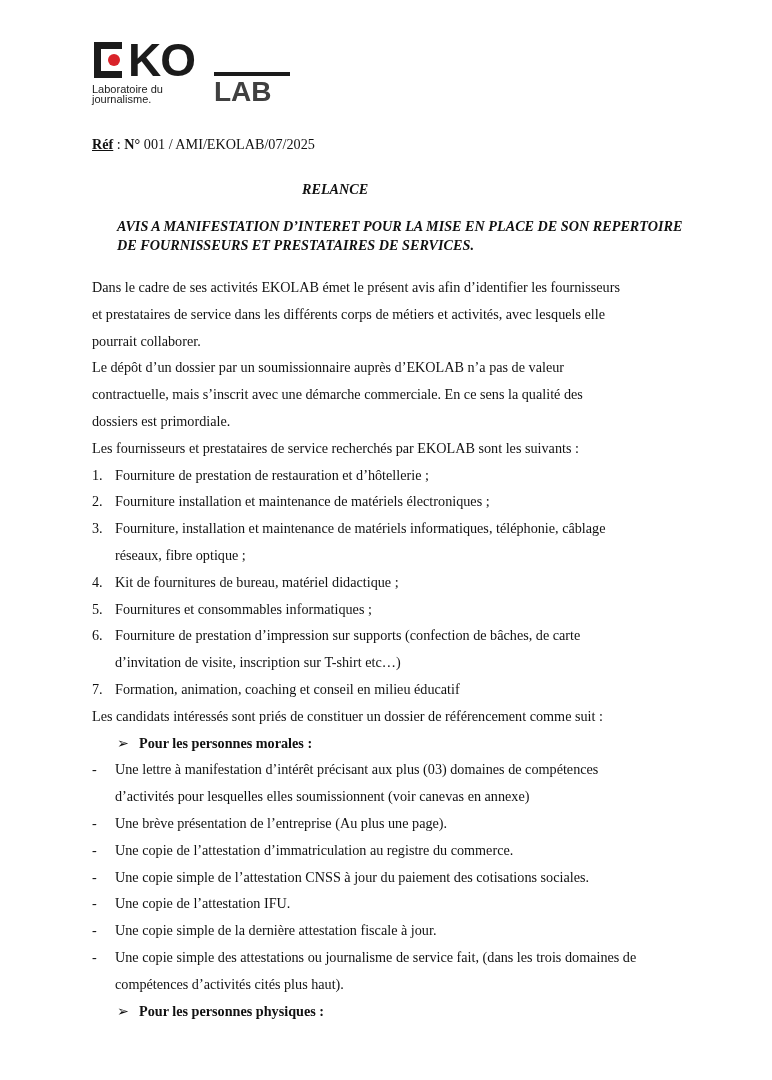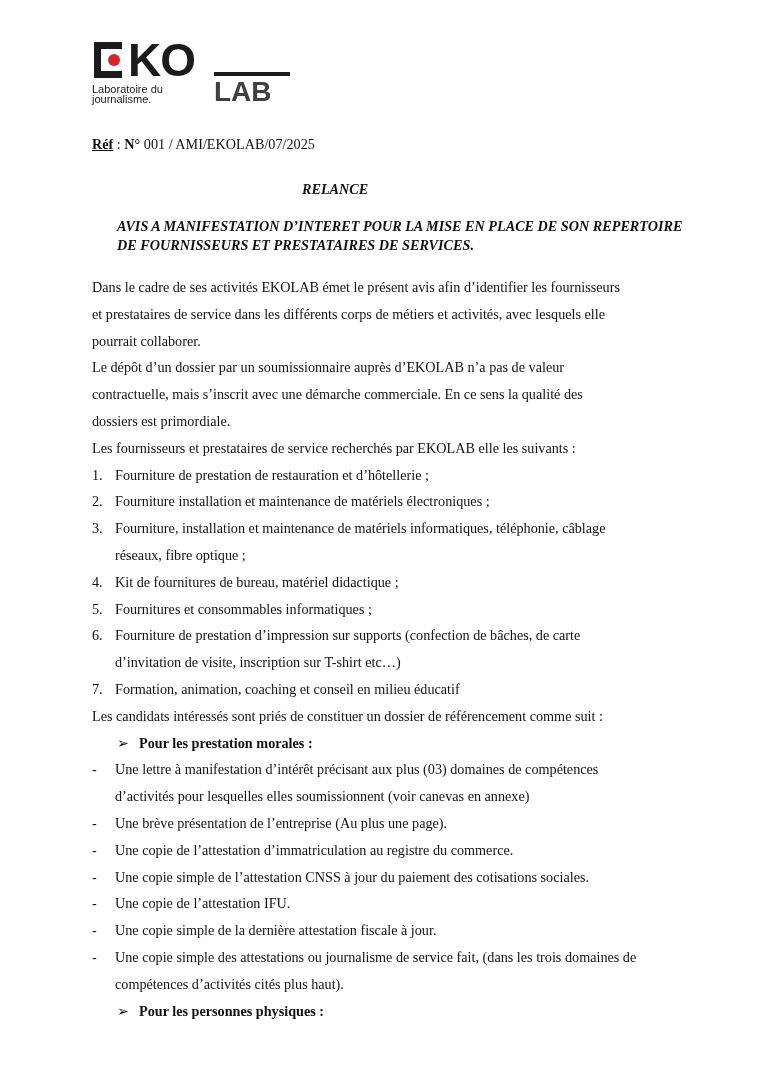--- a/index.html
+++ b/index.html
@@ -67,37 +67,37 @@
   <div>
     <div class="line">Dans le cadre de ses activités EKOLAB émet le présent avis afin d’identifier les fournisseurs</div>
     <div class="line">et prestataires de service dans les différents corps de métiers et activités, avec lesquels elle</div>
     <div class="line">pourrait collaborer.</div>
   </div>
   <div>
     <div class="line">Le dépôt d’un dossier par un soumissionnaire auprès d’EKOLAB n’a pas de valeur</div>
     <div class="line">contractuelle, mais s’inscrit avec une démarche commerciale. En ce sens la qualité des</div>
     <div class="line">dossiers est primordiale.</div>
   </div>
-  <div class="line">Les fournisseurs et prestataires de service recherchés par EKOLAB elle les suivants :</div>
+  <div class="line">Les fournisseurs et prestataires de service recherchés par EKOLAB sont les suivants :</div>
 
   <div>
     <div class="line"><span class="num">1.</span><span>Fourniture de prestation de restauration et d’hôtellerie ;</span></div>
     <div class="line"><span class="num">2.</span><span>Fourniture installation et maintenance de matériels électroniques ;</span></div>
     <div class="line"><span class="num">3.</span><span>Fourniture, installation et maintenance de matériels informatiques, téléphonie, câblage</span></div>
     <div class="line ind">réseaux, fibre optique ;</div>
     <div class="line"><span class="num">4.</span><span>Kit de fournitures de bureau, matériel didactique ;</span></div>
     <div class="line"><span class="num">5.</span><span>Fournitures et consommables informatiques ;</span></div>
     <div class="line"><span class="num">6.</span><span>Fourniture de prestation d’impression sur supports (confection de bâches, de carte</span></div>
     <div class="line ind">d’invitation de visite, inscription sur T-shirt etc…)</div>
     <div class="line"><span class="num">7.</span><span>Formation, animation, coaching et conseil en milieu éducatif</span></div>
   </div>
 
   <div class="line">Les candidats intéressés sont priés de constituer un dossier de référencement comme suit :</div>
 
-  <div class="line arrow-line"><span class="arrow">➢</span><span>Pour les prestation morales :</span></div>
+  <div class="line arrow-line"><span class="arrow">➢</span><span>Pour les personnes morales :</span></div>
 
   <div>
     <div class="line"><span class="dash">-</span><span>Une lettre à manifestation d’intérêt précisant aux plus (03) domaines de compétences</span></div>
     <div class="line ind">d’activités pour lesquelles elles soumissionnent (voir canevas en annexe)</div>
     <div class="line"><span class="dash">-</span><span>Une brève présentation de l’entreprise (Au plus une page).</span></div>
     <div class="line"><span class="dash">-</span><span>Une copie de l’attestation d’immatriculation au registre du commerce.</span></div>
     <div class="line"><span class="dash">-</span><span>Une copie simple de l’attestation CNSS à jour du paiement des cotisations sociales.</span></div>
     <div class="line"><span class="dash">-</span><span>Une copie de l’attestation IFU.</span></div>
     <div class="line"><span class="dash">-</span><span>Une copie simple de la dernière attestation fiscale à jour.</span></div>
     <div class="line"><span class="dash">-</span><span>Une copie simple des attestations ou journalisme de service fait, (dans les trois domaines de</span></div>

